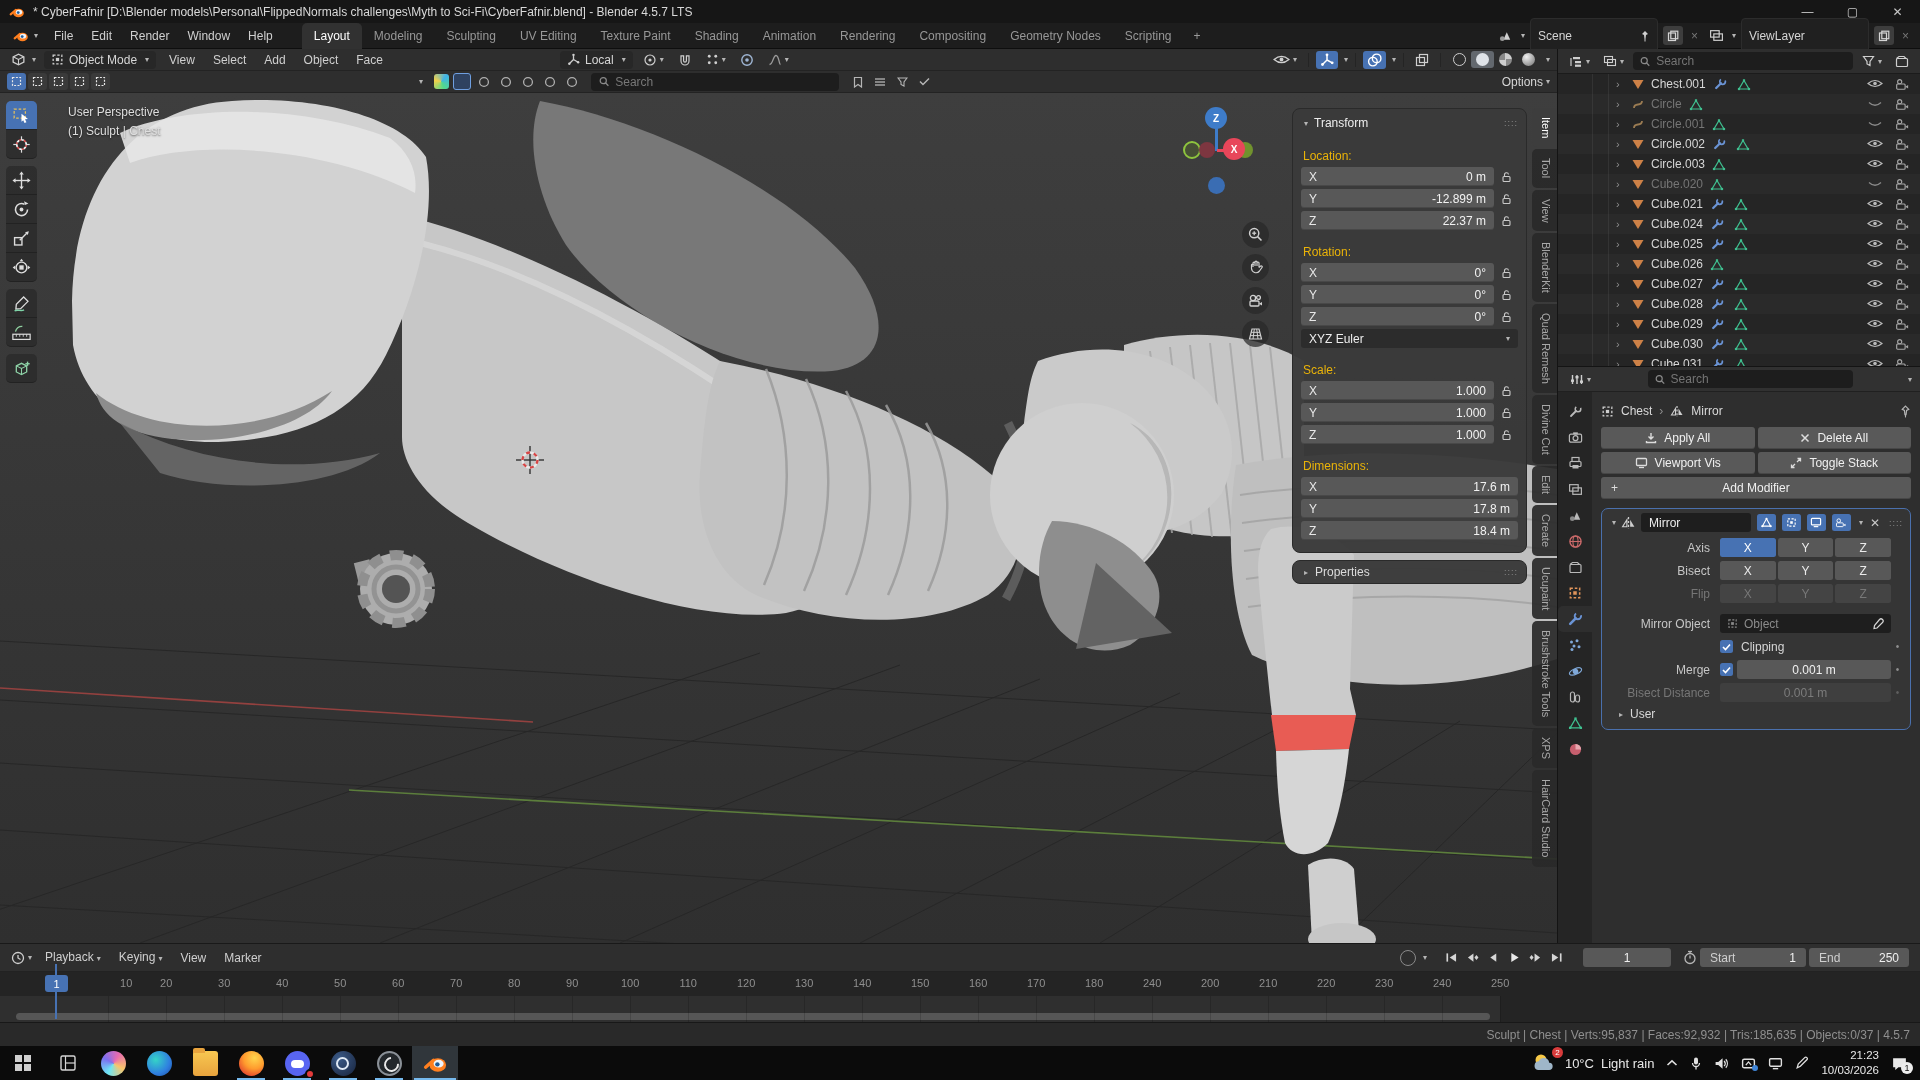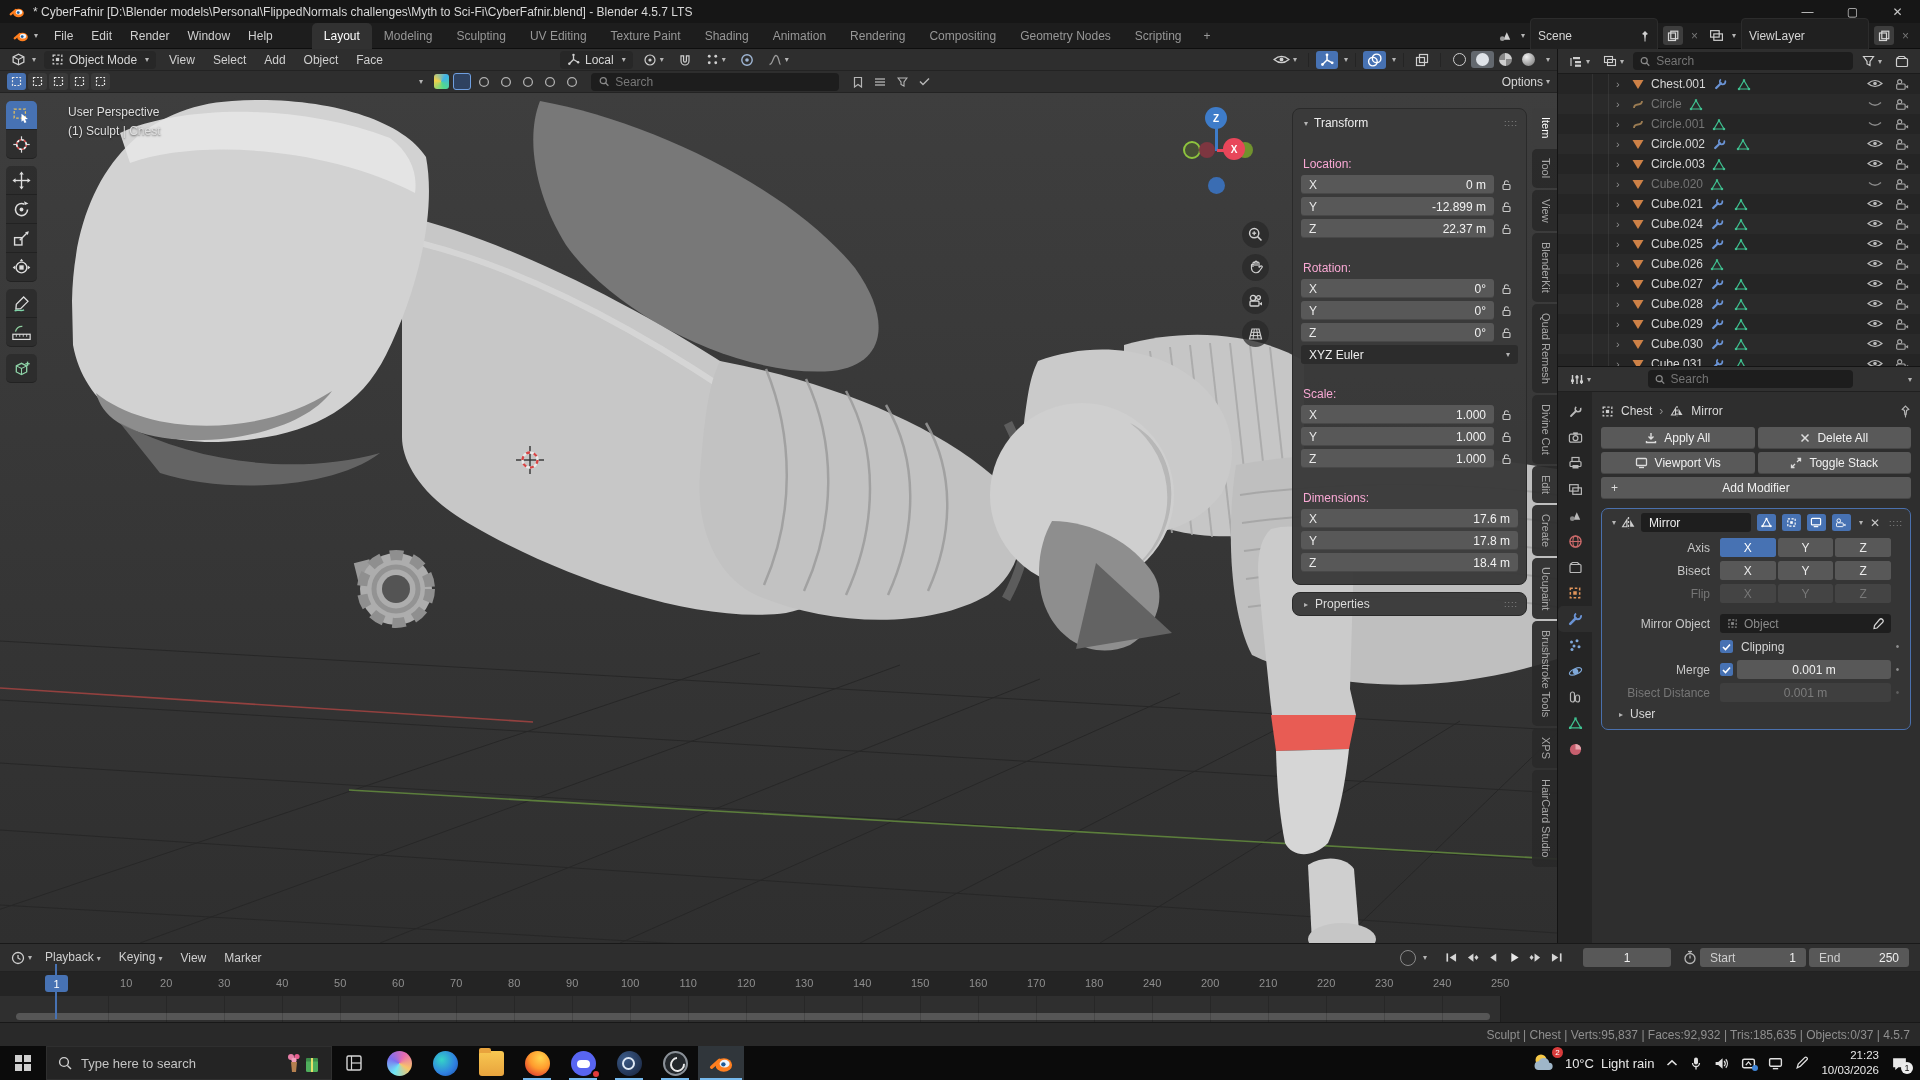--- a/index.html
+++ b/index.html
@@ -14,21 +14,21 @@
   #titlebar{position:absolute;top:0;left:0;right:0;height:23px;background:#161616;display:flex;align-items:center;gap:8px;padding-left:9px;color:#d9d9d9;font-size:12px}
   #titlebar .logo{width:16px;height:16px}
   .win-controls{margin-left:auto;display:flex;height:100%}
   .win-btn{width:45px;height:100%;display:flex;align-items:center;justify-content:center;color:#c9c9c9;font-size:12px}
 
   
   #topbar{position:absolute;top:23px;left:0;right:0;height:26px;background:#1d1d1d;display:flex;align-items:center;border-bottom:1px solid #0e0e0e;padding-left:6px}
   .tb-logo-btn{display:flex;align-items:center;padding:0 7px;gap:2px}
   .tb-logo-btn svg{width:16px;height:16px}
   .menu-item{padding:0 9px;line-height:26px;color:#cfcfcf}
-  #workspaces{display:flex;margin-left:30px;height:26px}
+  #workspaces{display:flex;margin-left:20px;height:26px}
   .ws-tab{padding:0 12px;line-height:26px;color:#979797;font-size:12px}
   .ws-tab.active{background:#313131;color:#fdfdfd;border-radius:5px 5px 0 0}
   .ws-add{padding:0 10px;line-height:26px;color:#9a9a9a}
   #scene-group{margin-left:auto;display:flex;align-items:center;gap:8px;padding-right:8px}
   .id-box{display:flex;align-items:center;gap:5px;color:#d5d5d5}
   .id-box .fieldish{display:flex;align-items:center;gap:6px;background:#202020;border:1px solid #2c2c2c;border-radius:4px;height:35px;padding:0 7px;min-width:128px}
   .mini-btn{width:20px;height:19px;display:flex;align-items:center;justify-content:center;background:#3d3d3d;border-radius:3px}
   .mini-x{color:#777;padding:0 3px}
 
   
@@ -76,21 +76,21 @@
   #gizmo{position:absolute;right:300px;top:12px;width:74px;height:100px}
   .gz-ball{position:absolute;border-radius:50%;display:flex;align-items:center;justify-content:center;font-size:10px;color:#fff;font-weight:bold}
   #gz-line-z{position:absolute;left:32px;top:22px;width:2.5px;height:24px;background:#3e7cc9}
   #gz-line-x{position:absolute;left:34px;top:44px;width:14px;height:2.5px;background:#e8465a}
   .nav-btn{position:absolute;width:27px;height:27px;border-radius:50%;background:rgba(40,40,40,.72);display:flex;align-items:center;justify-content:center}
   
   #npanel{position:absolute;top:15px;right:30px;width:235px;font-size:12px;color:#d0d0d0}
   .panel{background:rgba(58,58,58,.97);border:1px solid #2a2a2a;border-radius:8px;padding:5px 8px 9px}
   .p-hdr{display:flex;align-items:center;gap:6px;padding:2px 0 4px;color:#ededed}
   .drag-dots{margin-left:auto;color:#8a8a8a;font-size:9px;letter-spacing:1px}
-  .np-label{color:#f9a8d4;margin:23px 2px 4px}
+  .np-label{color:#eab308;margin:15px 2px 4px}
   .np-row{display:flex;align-items:center;margin-bottom:3px}
   .nfield{flex:1;height:19px;background:#585858;border-radius:3px;display:flex;align-items:center;padding:0 8px;box-shadow:inset 0 -1px 0 rgba(0,0,0,.18)}
   .nfield .ax{color:#e8e8e8;width:15px}
   .nfield .val{margin-left:auto;color:#f2f2f2}
   .np-lock{width:24px;display:flex;justify-content:center}
   .np-dd{height:19px;background:#2c2c2c;border-radius:3px;display:flex;align-items:center;padding:0 8px;margin:2px 0 3px;color:#ededed}
   .panel.collapsed{margin-top:7px;display:flex;align-items:center;gap:7px;padding:4px 8px;color:#dcdcdc}
   
   #side-tabs{position:absolute;top:15px;right:0;display:flex;flex-direction:column;gap:2px}
   .side-tab{writing-mode:vertical-rl;width:25px;padding:9px 5px;background:rgba(41,41,41,.92);color:#a9a9a9;font-size:11px;border-radius:5px 0 0 5px;text-align:center}
@@ -1938,40 +1938,20 @@
 
   <div id="taskbar">
     <div id="start-btn">
         <span class="win-logo">
           <i></i>
           <i></i>
           <i></i>
           <i></i>
         </span>
       </div>
-    <div id="tb-search">
-      <svg width="14" height="14" viewBox="0 0 14 14">
-          <circle cx="6" cy="6" r="4.4" fill="none" stroke="#cfcfcf" stroke-width="1.4"></circle>
-          <line x1="9.4" y1="9.4" x2="13" y2="13" stroke="#cfcfcf" stroke-width="1.4"></line>
-        </svg>
-      <input type="text" placeholder="Type here to search" style="">
-      <span class="doodle">
-        <svg width="16" height="20" viewBox="0 0 16 20">
-            <circle cx="5" cy="4" r="3" fill="#e87fa8"></circle>
-            <circle cx="11" cy="3.5" r="2.6" fill="#e85f90"></circle>
-            <circle cx="8" cy="7" r="2.6" fill="#f2a0bd"></circle>
-            <path d="M5 9 h6 l-1 10 h-4 Z" fill="#b5804f"></path>
-          </svg>
-        <svg width="16" height="20" viewBox="0 0 16 20">
-            <rect x="2" y="7" width="12" height="12" rx="1.5" fill="#4fae5c"></rect>
-            <rect x="2" y="5" width="12" height="3.5" rx="1" fill="#3c8c49"></rect>
-            <line x1="8" y1="5" x2="8" y2="19" stroke="#e8e06a" stroke-width="2"></line>
-          </svg>
-      </span>
-    </div>
     <div id="taskview">
         <svg width="18" height="18" viewBox="0 0 18 18">
           <rect x="2" y="2" width="14" height="14" rx="1.5" fill="none" stroke="#d5d5d5" stroke-width="1.4"></rect>
           <line x1="6.5" y1="2" x2="6.5" y2="16" stroke="#d5d5d5" stroke-width="1.2"></line>
           <line x1="6.5" y1="9" x2="16" y2="9" stroke="#d5d5d5" stroke-width="1.2"></line>
         </svg>
       </div>
     <div id="apps">
         <div class="app-cell">
           <div class="app-icon app-copilot"></div>

